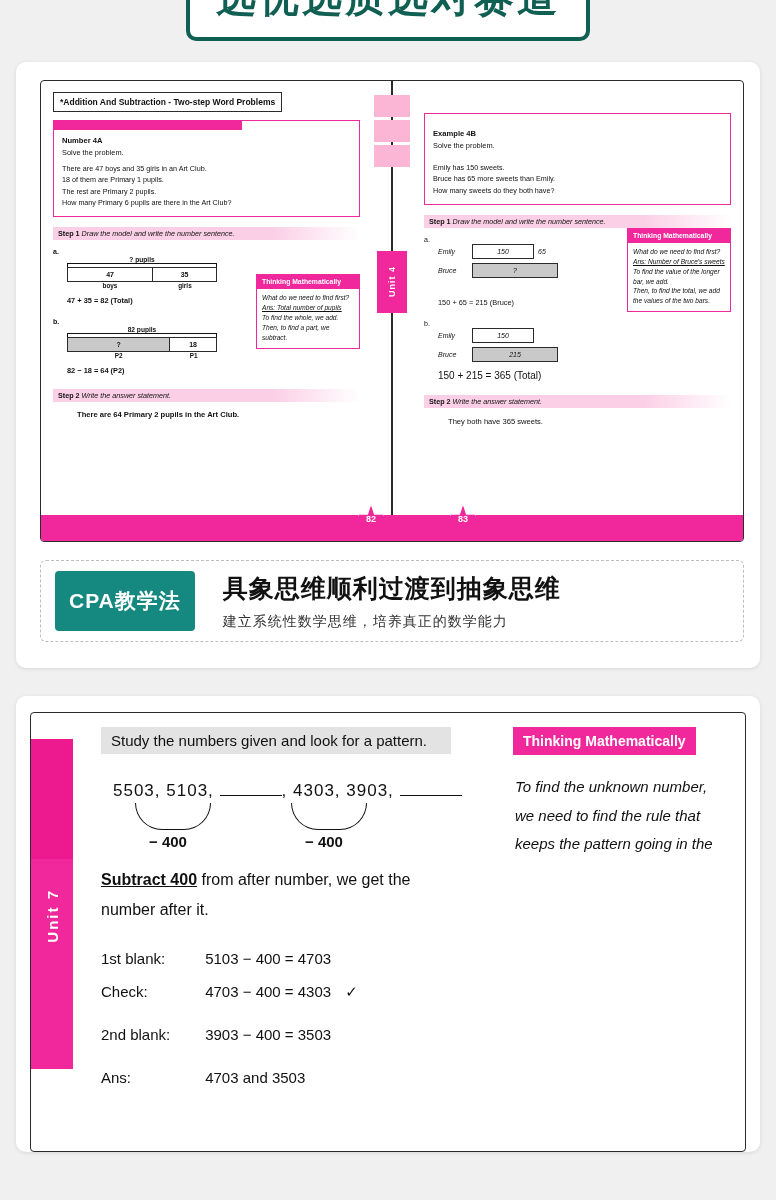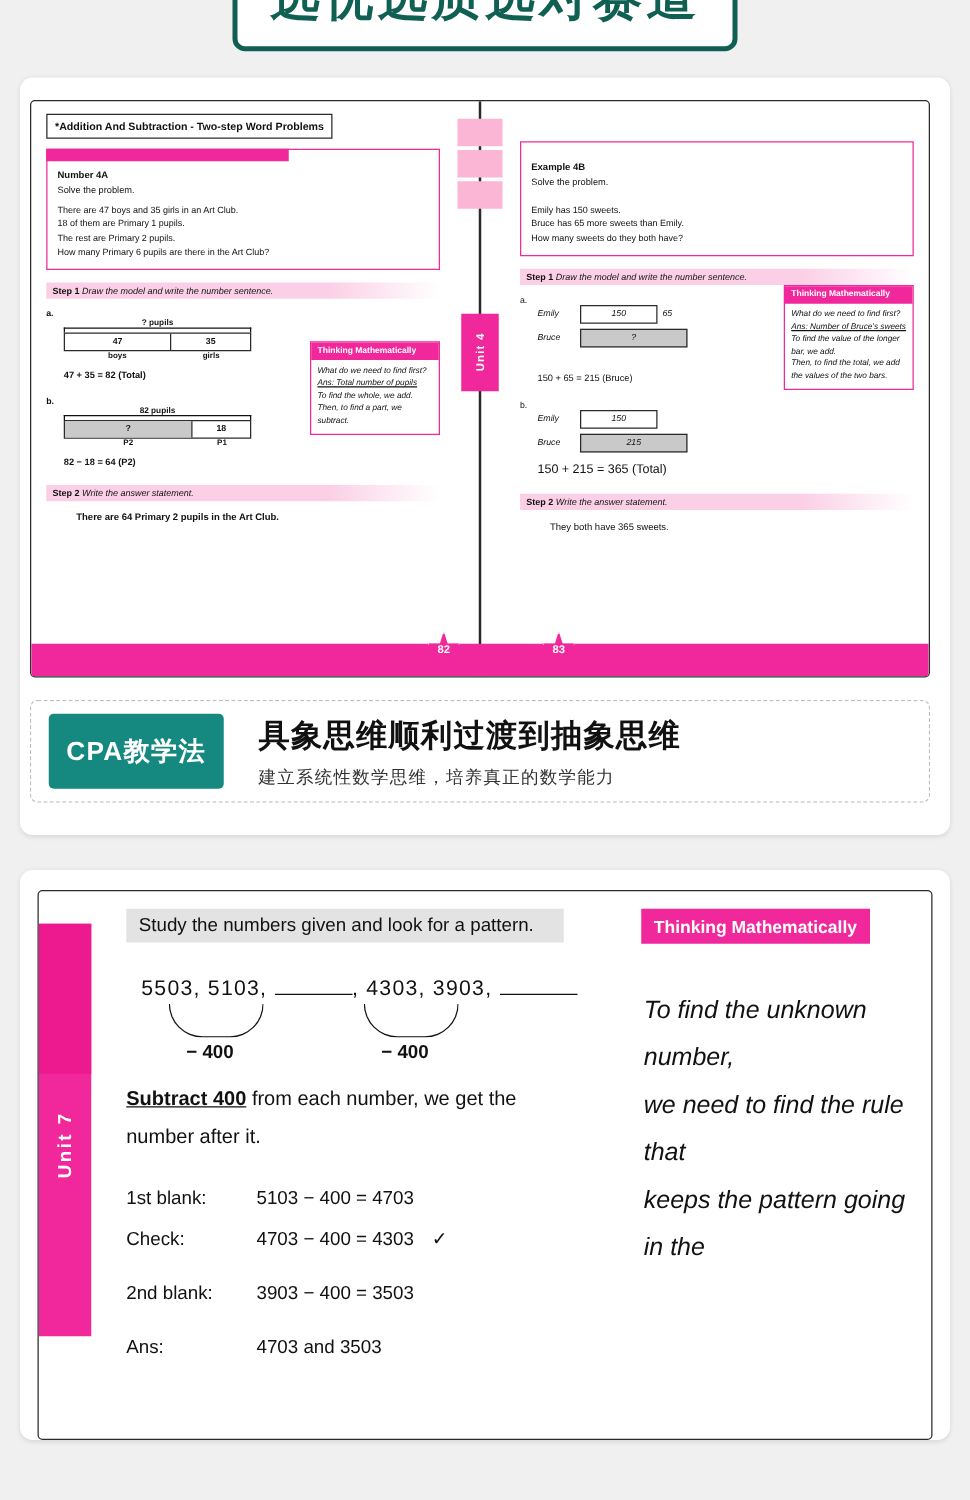--- a/index.html
+++ b/index.html
@@ -37,21 +37,21 @@
     color:#0f5f52;
     font-family:"Liberation Sans", sans-serif;
   }
 
   
   .card{
     background:#ffffff;
     border-radius:10px;
     box-shadow:0 1px 4px rgba(0,0,0,.10);
     margin:16px 16px 0 16px;
-    padding:18px 16px 16px 8px;
+    padding:18px 16px 16px 24px;
   }
   .card1{padding-bottom:26px;}
 
   .spread{
     border:1px solid #2b2b2b;
     border-radius:4px;
     background:#fff;
     position:relative;
     height:460px;
     display:flex;
@@ -162,21 +162,21 @@
   .left2{flex:0 0 400px;}
   .right2{flex:1;padding-left:14px;}
   .series{font-size:17px;letter-spacing:1px;margin:26px 0 0 12px;}
   .blankline{display:inline-block;width:62px;border-bottom:1px solid #111;}
   .arrows{position:relative;height:54px;margin-left:12px;}
   .arc{position:absolute;width:74px;height:26px;border:1px solid #111;border-top:none;border-radius:0 0 40px 40px;}
   .minus{position:absolute;font-size:15px;font-weight:bold;}
   .para{font-size:16px;line-height:1.9;margin-top:10px;}
   .calc{font-size:15px;line-height:2.2;margin-top:16px;}
   .calc .lbl2{display:inline-block;width:100px;}
-  .tm-body{font-size:20px;font-style:italic;line-height:1.9;margin-top:34px;}
+  .tm-body{font-size:15px;font-style:italic;line-height:1.9;margin-top:18px;}
   b.u{font-weight:bold;text-decoration:underline;}
 </style>
 </head>
 <body>
 
 <div class="page">
 
   <div class="banner">
     <div class="banner-inner">
       <span class="banner-text">选优选质</span><span class="banner-text sp"></span><span class="banner-text">选对赛道</span>
@@ -403,21 +403,21 @@
 
           <div class="arrows">
             <div class="arc" style="left:22px;top:2px;"></div>
             <div class="minus" style="left:36px;top:32px;">− 400</div>
             <div class="arc" style="left:178px;top:2px;"></div>
             <div class="minus" style="left:192px;top:32px;">− 400</div>
           </div>
 
           <div class="para">
             <b class="u">Subtract 400</b>
-            <span>from each number, we get the</span><br>
+            <span>from after number, we get the</span><br>
             <span>number after it.</span>
           </div>
 
           <div class="calc">
             <div>
               <span class="lbl2">1st blank:</span>
               <span>5103 − 400 = 4703</span>
             </div>
             <div>
               <span class="lbl2">Check:</span>

